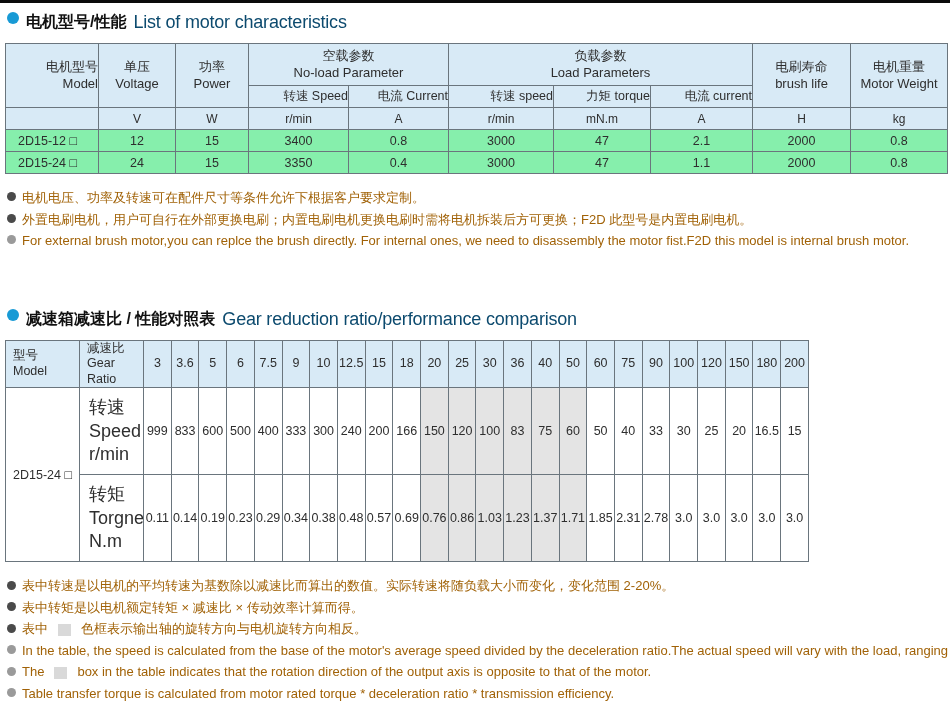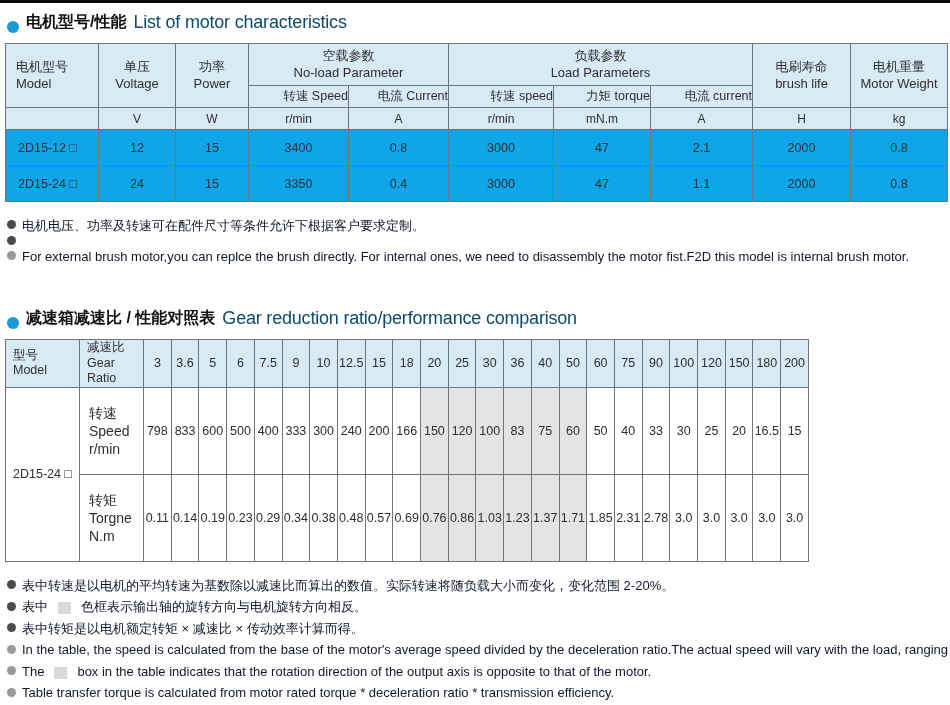--- a/index.html
+++ b/index.html
@@ -12,48 +12,48 @@
   }
   *{box-sizing:border-box;margin:0;padding:0;}
   html,body{background:#ffffff;}
   body{
     width:950px;height:705px;overflow:hidden;
     font-family:"Liberation Sans","DejaVu Sans",sans-serif;
     color:var(--txt);
   }
   .toprule{height:3px;background:#0a0a0a;width:100%;}
   .page{padding:0 5px;}
-  .sec-title{display:flex;align-items:flex-end;gap:7px;margin:9px 2px 10px 2px;}
+  .sec-title{display:flex;align-items:flex-start;gap:7px;margin:9px 2px 10px 2px;}
   .sec-title .dot{width:12px;height:12px;border-radius:50%;background:var(--accent);flex:0 0 auto;}
   .sec-title .zh{font-weight:bold;font-size:16px;color:#111;}
   .sec-title .en{font-weight:normal;font-size:18px;color:#0c4a6e;letter-spacing:-0.2px;}
-  .sec-title.t2{margin-top:41px;}
+  .sec-title.t2{margin-top:57px;}
 
   table{border-collapse:collapse;table-layout:fixed;width:804px;}
   table, th, td{border:1px solid var(--bd);}
   table{border:1px solid var(--bd-dark);}
   th,td{font-weight:normal;text-align:center;vertical-align:middle;font-size:12.5px;color:var(--txt);overflow:hidden;}
   thead th, .hdrbg{background:var(--hdr);}
   .motor .h1 th{height:42px;font-size:13px;line-height:1.25;}
   .motor .h2 th{height:22px;font-size:12.5px;text-align:right;}
   .motor .h3 th{height:22px;font-size:12px;}
-  .motor tbody td{height:36px;background:#0ea5e9;}
-  .motor th.leftcell{text-align:left;padding-left:10px;}
+  .motor tbody td{height:22px;background:#86efac;}
+  .motor th.leftcell{text-align:right;padding-left:10px;}
   .motor td.modeltd{text-align:left;padding-left:12px;}
 
   .gear th, .gear td{font-size:12.5px;}
   .gear .ghead th{height:44px;background:var(--hdr);line-height:1.25;}
   .gear th.leftcell{text-align:left;padding-left:7px;font-size:12.5px;}
   .gear td{background:#fff;height:87px;}
-  .gear td.labelcell{text-align:left;padding-left:9px;line-height:1.3;font-size:14px;}
+  .gear td.labelcell{text-align:left;padding-left:9px;line-height:1.3;font-size:18px;}
   .gear td.modelcell{text-align:left;padding-left:7px;font-size:12.5px;}
   .gear td.hl{background:var(--hl);}
 
   .notes{margin:13px 2px 0 2px;}
-  .note-line{display:flex;align-items:baseline;gap:6px;font-size:13px;line-height:21.5px;color:#0f172a;}
+  .note-line{display:flex;align-items:baseline;gap:6px;font-size:13px;line-height:21.5px;color:#a16207;}
   .note-line .b{flex:0 0 auto;width:9px;height:9px;border-radius:50%;background:#4a4a4a;position:relative;top:-1px;align-self:center;}
   .note-line .b.gray{background:#9a9a9a;}
   .note-line .swatch{display:inline-block;width:13px;height:12px;background:#d9d9d9;margin:0 4px;position:relative;top:1px;flex:0 0 auto;align-self:center;}
   .note-line .t{white-space:nowrap;}
 </style>
 </head>
 <body>
 
 <div class="toprule"></div>
 <div class="page">
@@ -156,20 +156,21 @@
       </tbody>
   </table>
 
   <div class="notes">
     <div class="note-line">
         <span class="b"></span>
         <span class="t">电机电压、功率及转速可在配件尺寸等条件允许下根据客户要求定制。</span>
       </div>
     <div class="note-line">
         <span class="b"></span>
+        <span class="t">外置电刷电机，用户可自行在外部更换电刷；内置电刷电机更换电刷时需将电机拆装后方可更换；F2D 此型号是内置电刷电机。</span>
       </div>
     <div class="note-line">
         <span class="b gray"></span>
         <span class="t">For external brush motor,you can replce the brush directly. For internal ones, we need to disassembly the motor fist.F2D this model is internal brush motor.</span>
       </div>
   </div>
 
   <div class="sec-title t2">
     <span class="dot"></span>
     <span class="zh">减速箱减速比 / 性能对照表</span>
@@ -216,21 +217,21 @@
           <th>180</th>
           <th>200</th>
         </tr>
     <tr id="gear-speed-row">
       <td rowspan="2" class="modelcell">2D15-24 □</td>
       <td class="labelcell">
         <div>转速</div>
         <div>Speed</div>
         <div>r/min</div>
       </td>
-    <td>798</td>
+    <td>999</td>
           <td>833</td>
           <td>600</td>
           <td>500</td>
           <td>400</td>
           <td>333</td>
           <td>300</td>
           <td>240</td>
           <td>200</td>
           <td>166</td>
           <td class="hl">150</td>
@@ -282,27 +283,27 @@
   </tbody>
     </table>
 
   <div class="notes">
     <div class="note-line">
         <span class="b"></span>
         <span class="t">表中转速是以电机的平均转速为基数除以减速比而算出的数值。实际转速将随负载大小而变化，变化范围 2-20%。</span>
       </div>
     <div class="note-line">
         <span class="b"></span>
+        <span class="t">表中转矩是以电机额定转矩 × 减速比 × 传动效率计算而得。</span>
+      </div>
+    <div class="note-line">
+        <span class="b"></span>
         <span class="t">表中</span>
         <span class="swatch"></span>
         <span class="t">色框表示输出轴的旋转方向与电机旋转方向相反。</span>
-      </div>
-    <div class="note-line">
-        <span class="b"></span>
-        <span class="t">表中转矩是以电机额定转矩 × 减速比 × 传动效率计算而得。</span>
       </div>
     <div class="note-line">
         <span class="b gray"></span>
         <span class="t">In the table, the speed is calculated from the base of the motor's average speed  divided by the deceleration ratio.The actual speed will vary with the load, ranging from 2% to 20%.</span>
       </div>
     <div class="note-line">
         <span class="b gray"></span>
         <span class="t">The</span>
         <span class="swatch"></span>
         <span class="t">box in the table indicates that the rotation direction of the output axis is opposite to that of the motor.</span>

